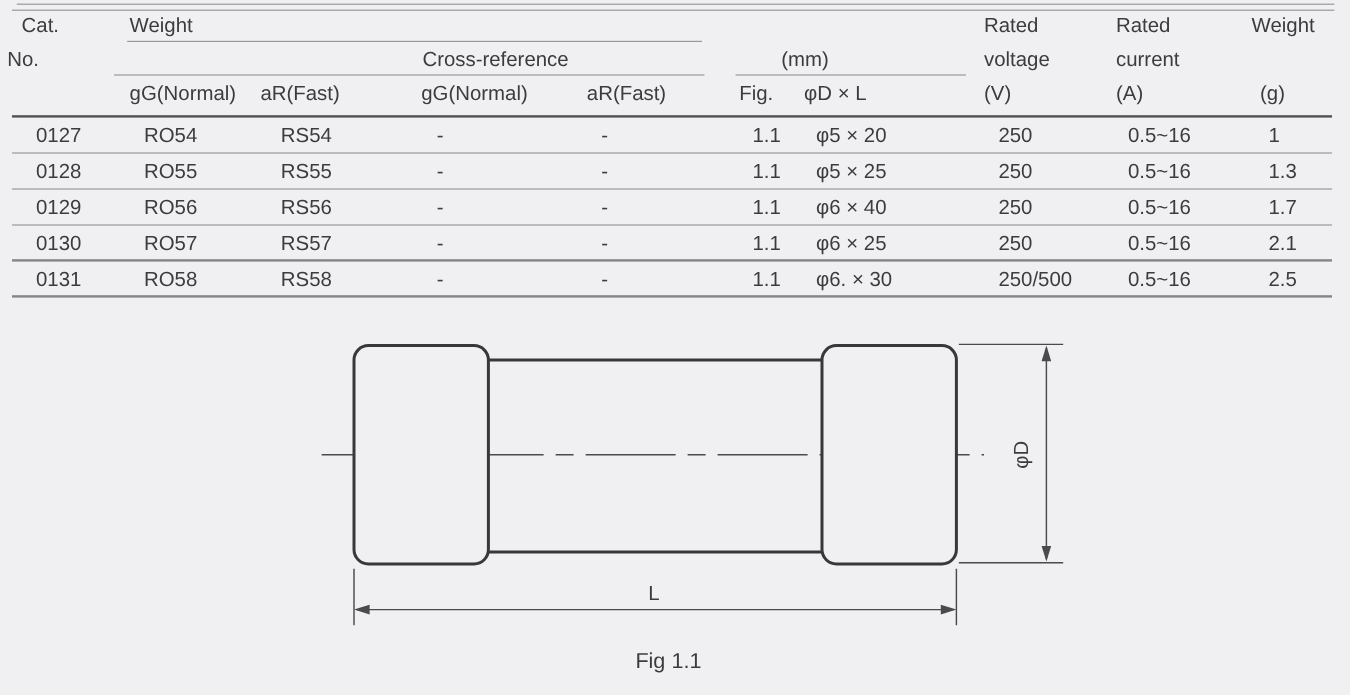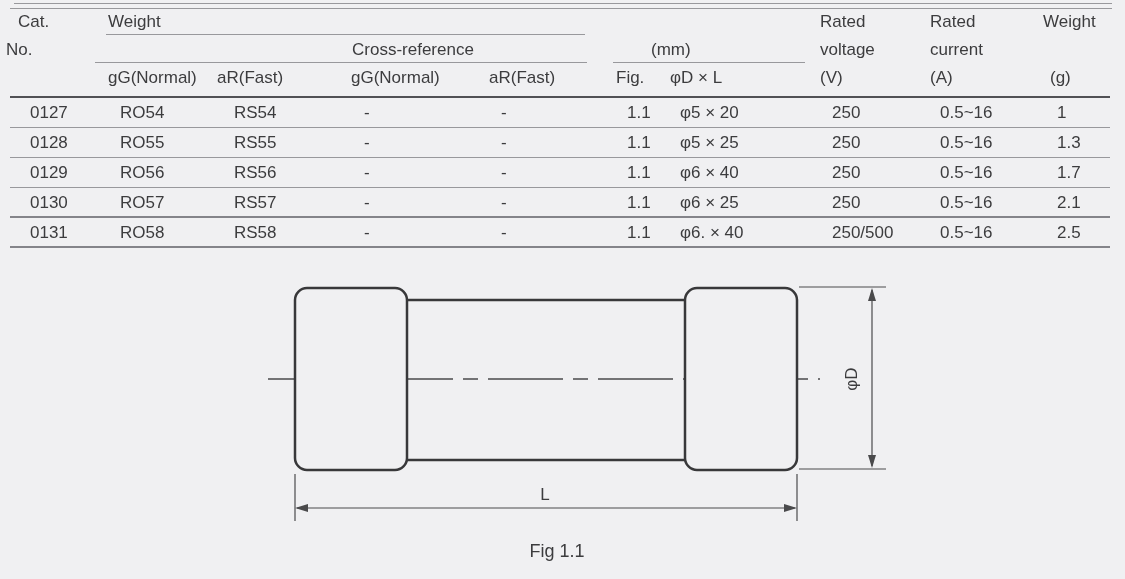--- a/index.html
+++ b/index.html
@@ -113,21 +113,21 @@
         <span class="cell c9">0.5~16</span>
         <span class="cell c10">2.1</span>
       </div>
       <div class="trow" style="top: 218px;">
         <span class="cell c1">0131</span>
         <span class="cell c2">RO58</span>
         <span class="cell c3">RS58</span>
         <span class="cell c4">-</span>
         <span class="cell c5">-</span>
         <span class="cell c6">1.1</span>
-        <span class="cell c7">φ6. × 40</span>
+        <span class="cell c7">φ6. × 30</span>
         <span class="cell c8">250/500</span>
         <span class="cell c9">0.5~16</span>
         <span class="cell c10">2.5</span>
       </div>
     </div>
 
   <div class="rule" style="left:10px;top:127px;width:1100px;"></div>
   <div class="rule" style="left:10px;top:157px;width:1100px;"></div>
   <div class="rule" style="left:10px;top:187px;width:1100px;"></div>
   <div class="rule mid" style="left:10px;top:216px;width:1100px;height:2px;"></div>

